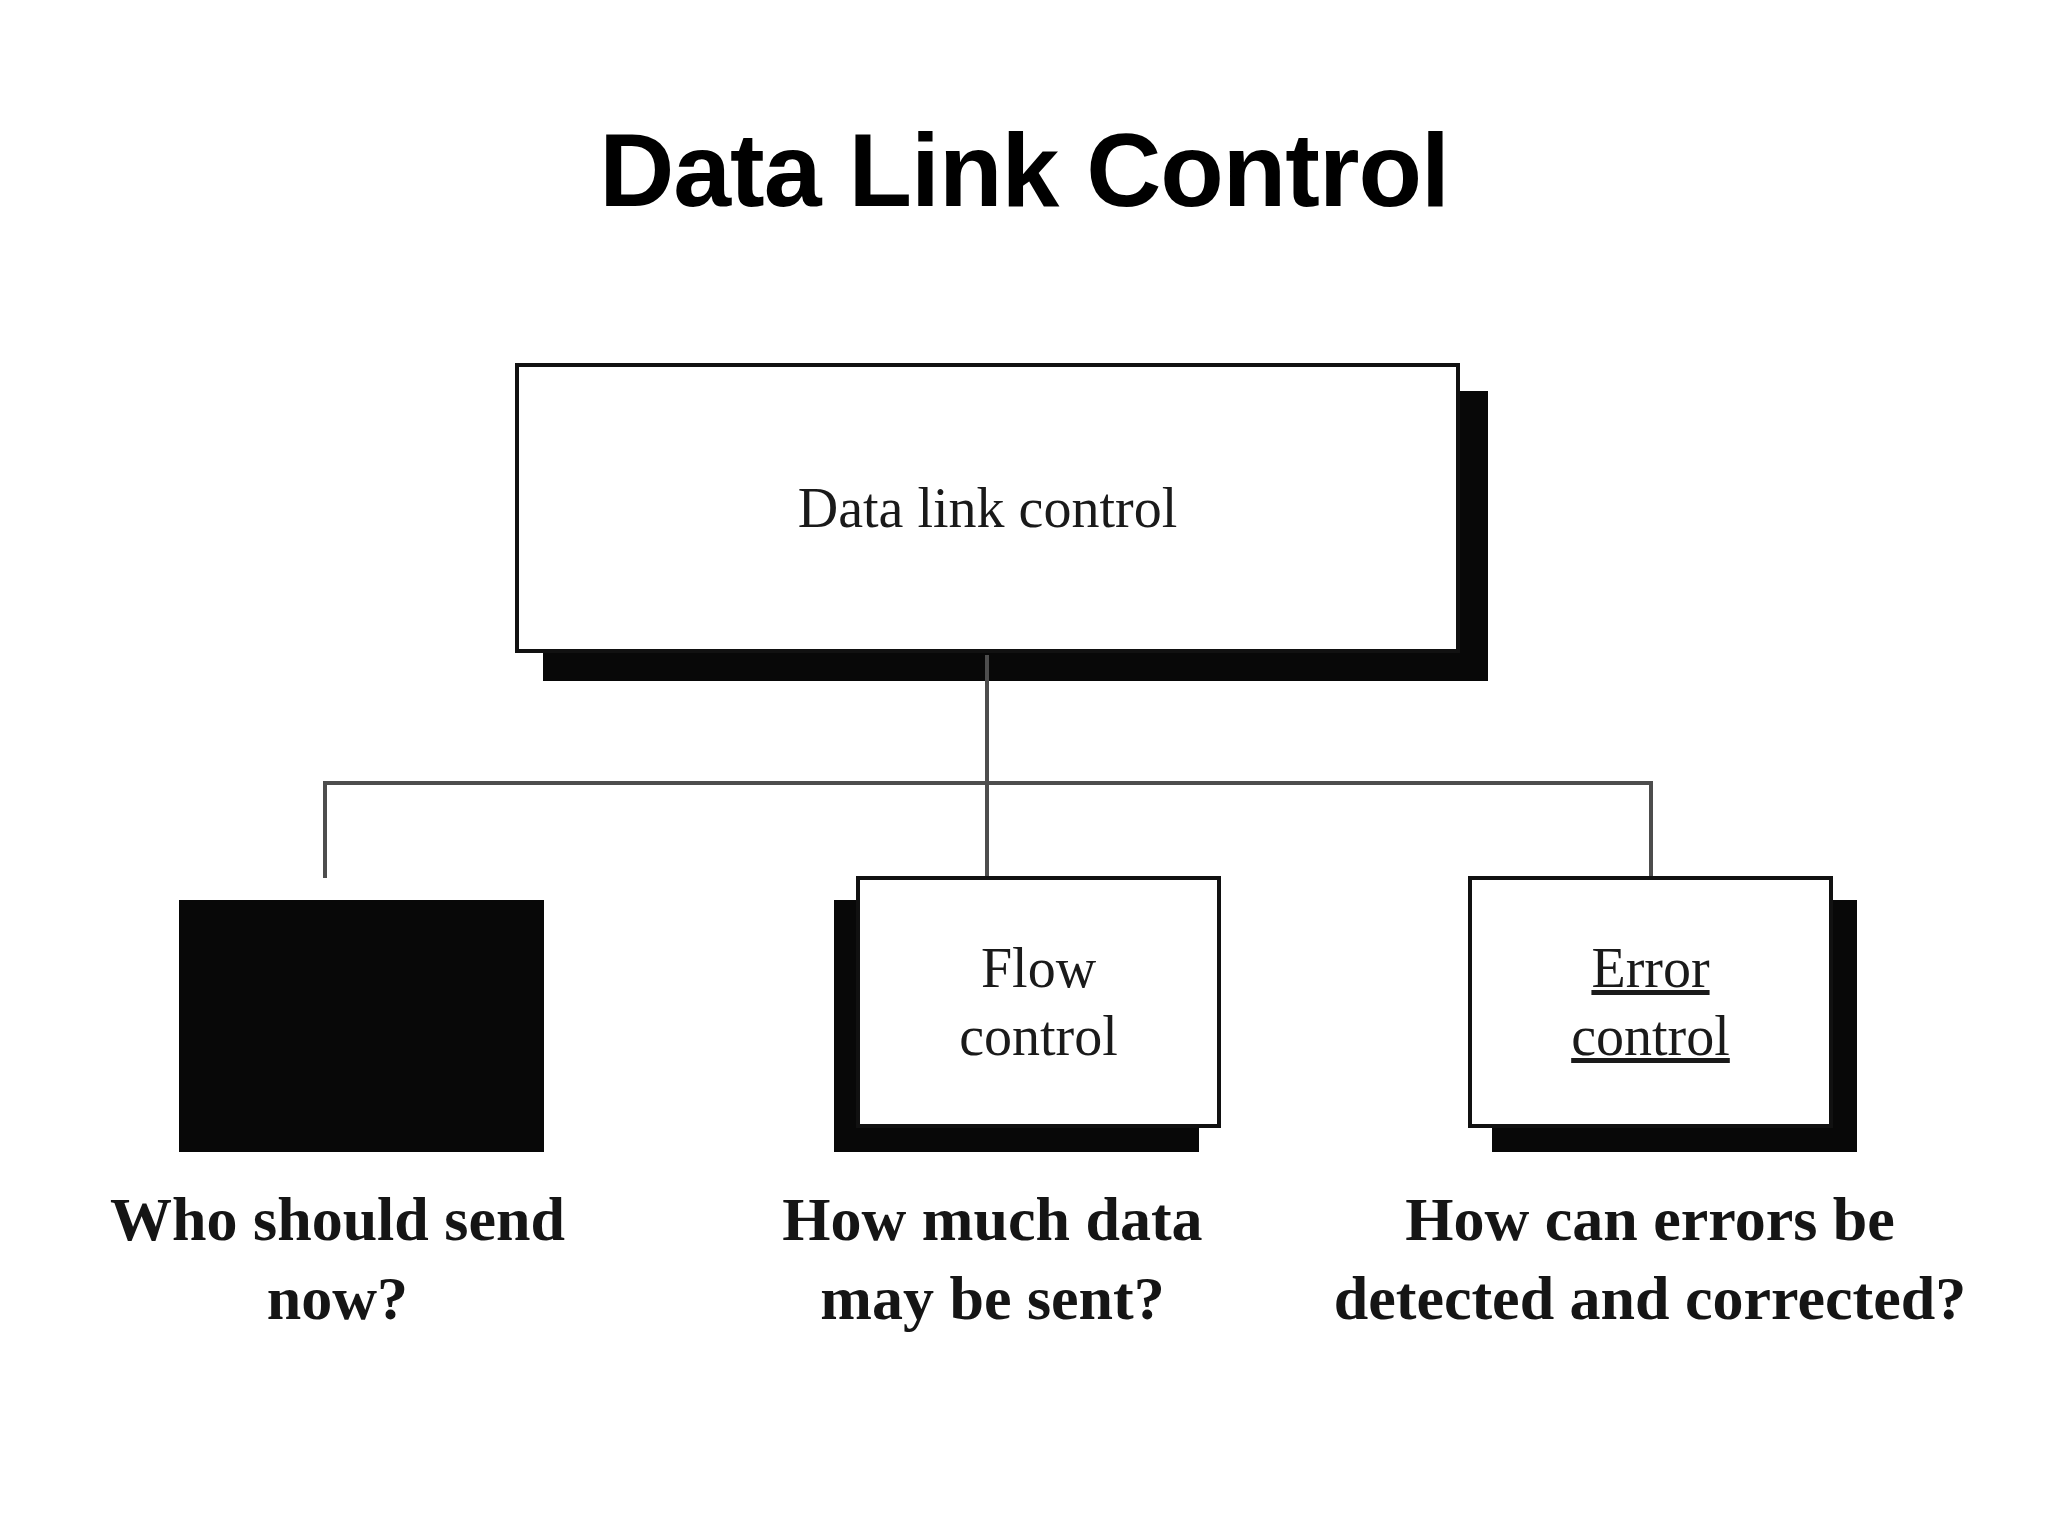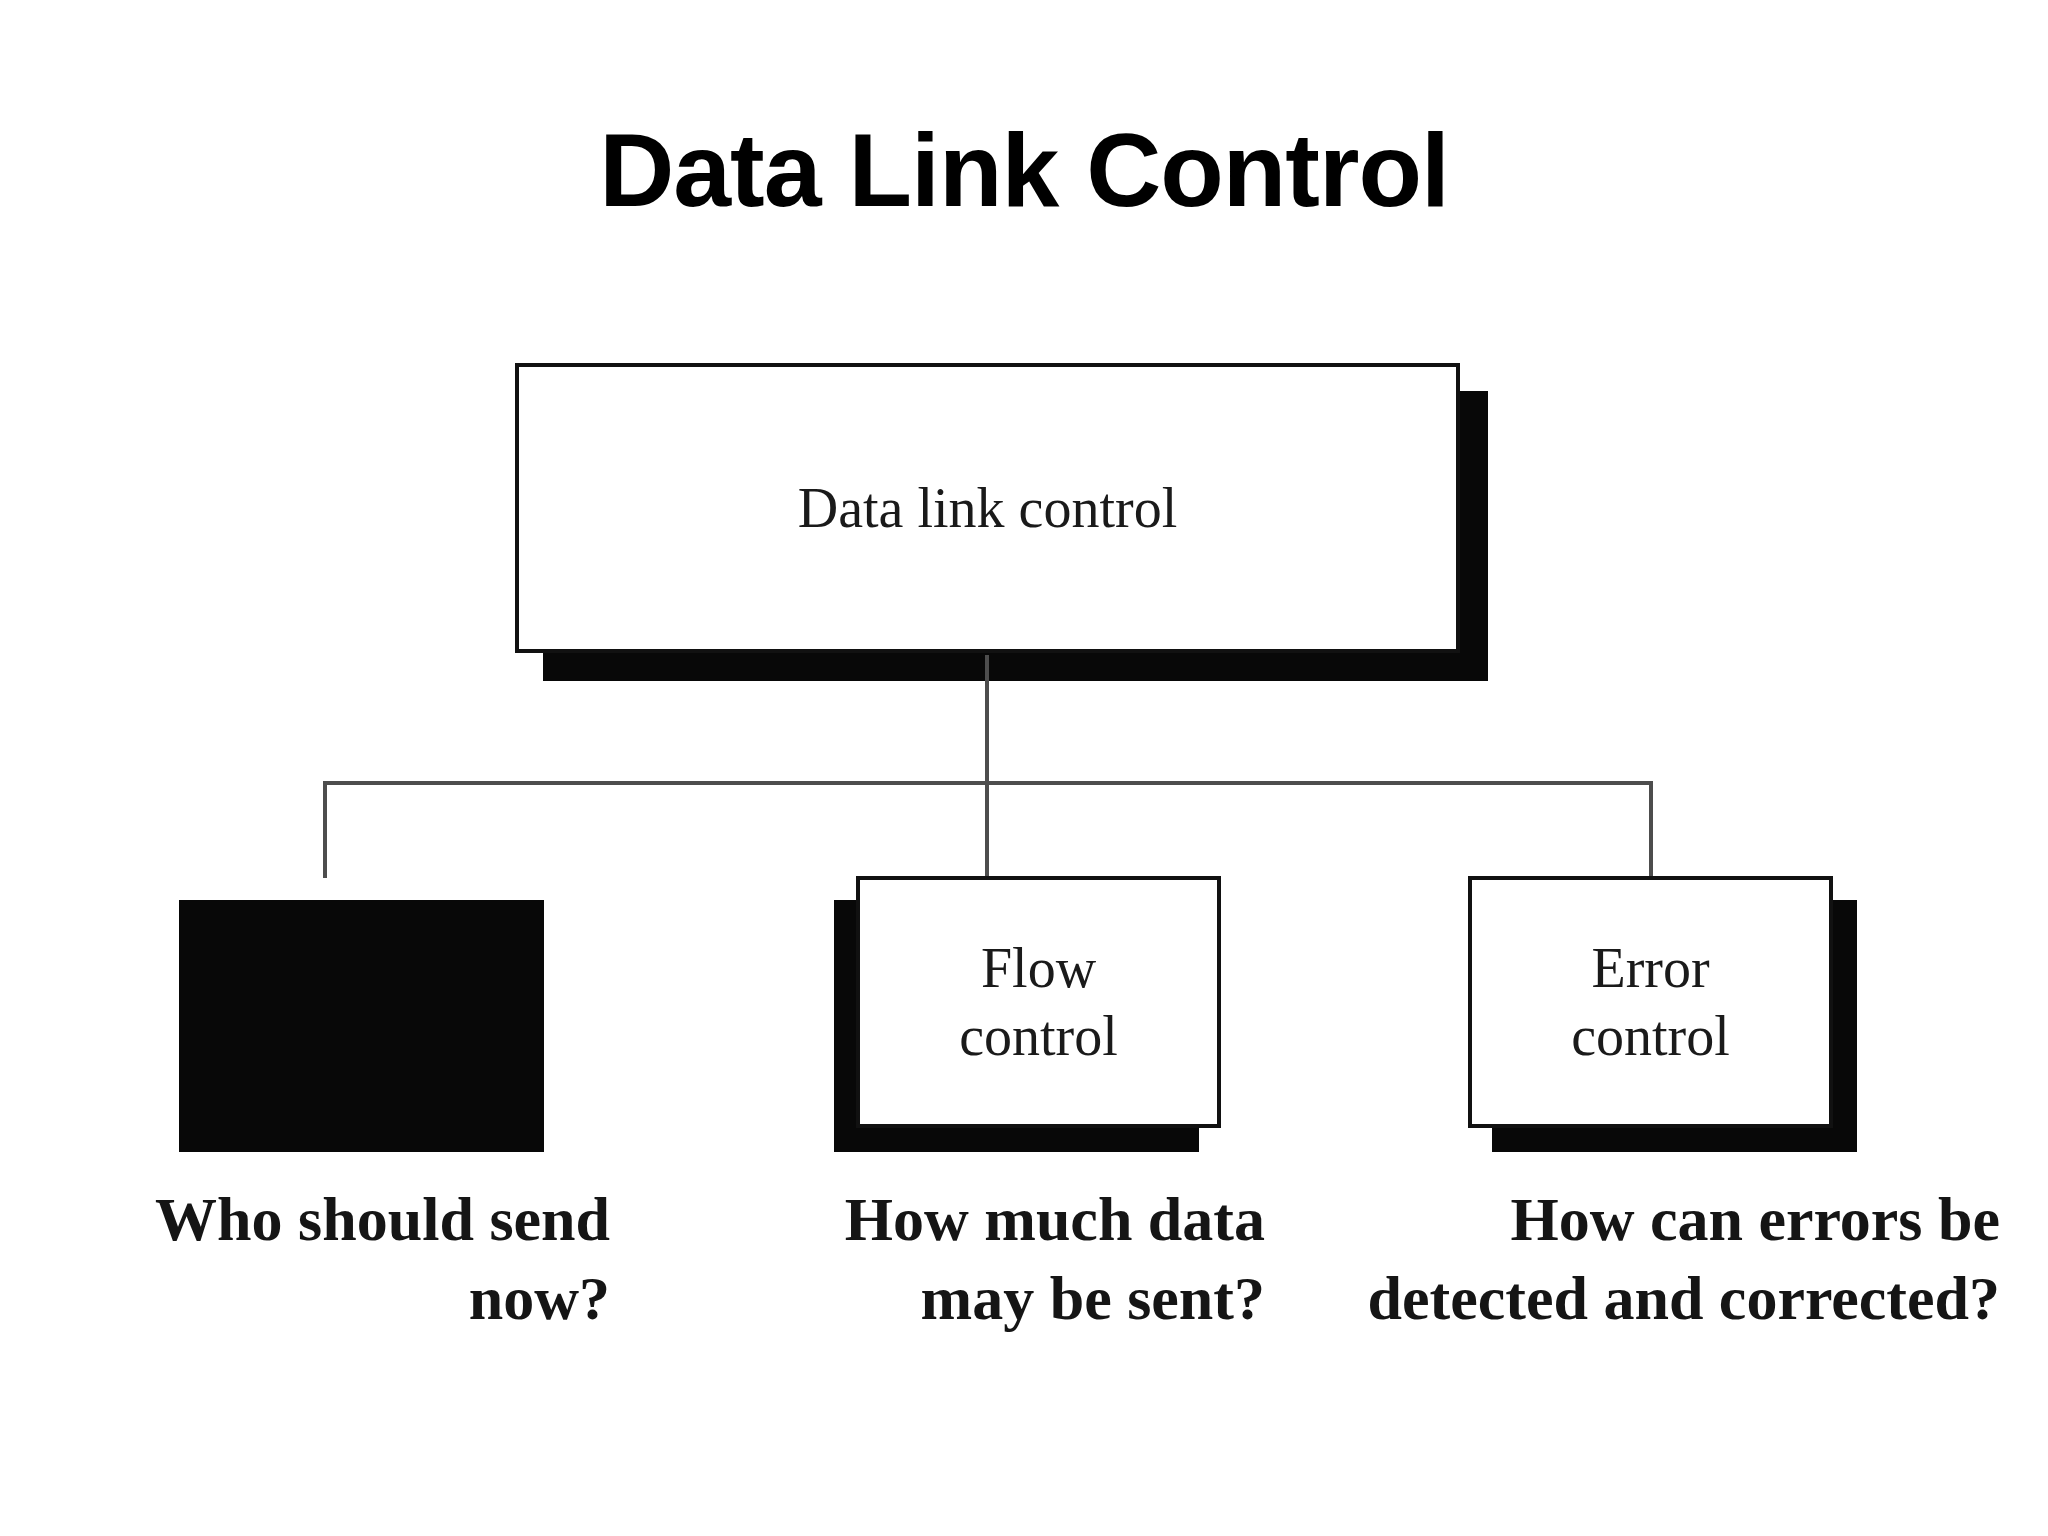--- a/index.html
+++ b/index.html
@@ -83,21 +83,21 @@
 
   
   .leaf { width: 365px; height: 252px; top: 876px; }
   .leaf .node-label { font-size: 56px; }
   .leaf-shadow { width: 365px; height: 252px; top: 900px; }
 
   #leaf1-node   { left: 155px; }
   #leaf1-shadow { left: 179px; }
   #leaf2-node   { left: 810px; margin-left: 46px; }
   #leaf2-shadow { left: 834px; }
-  #leaf3-node   { left: 1468px; }
+  #leaf3-node   { left: 1468px; text-decoration: underline; }
   #leaf3-shadow { left: 1492px; }
 
   
   .conn {
     position: absolute;
     background: #4d4d4d;
     z-index: 2;
   }
   #conn-trunk {           
     left: 985px;
@@ -127,21 +127,21 @@
     left: 1649px;
     top: 781px;
     width: 4px;
     height: 97px;
   }
 
   
   .caption {
     position: absolute;
     top: 1180px;
-    text-align: right;
+    text-align: center;
     font-family: "Liberation Serif", "DejaVu Serif", serif;
     font-weight: bold;
     font-size: 62px;
     line-height: 1.28;
     color: #151515;
     white-space: pre-line;
   }
   #caption-1 { left:  65px; width: 545px; }
   #caption-2 { left: 720px; width: 545px; }
   #caption-3 { left: 1300px; width: 700px; }

